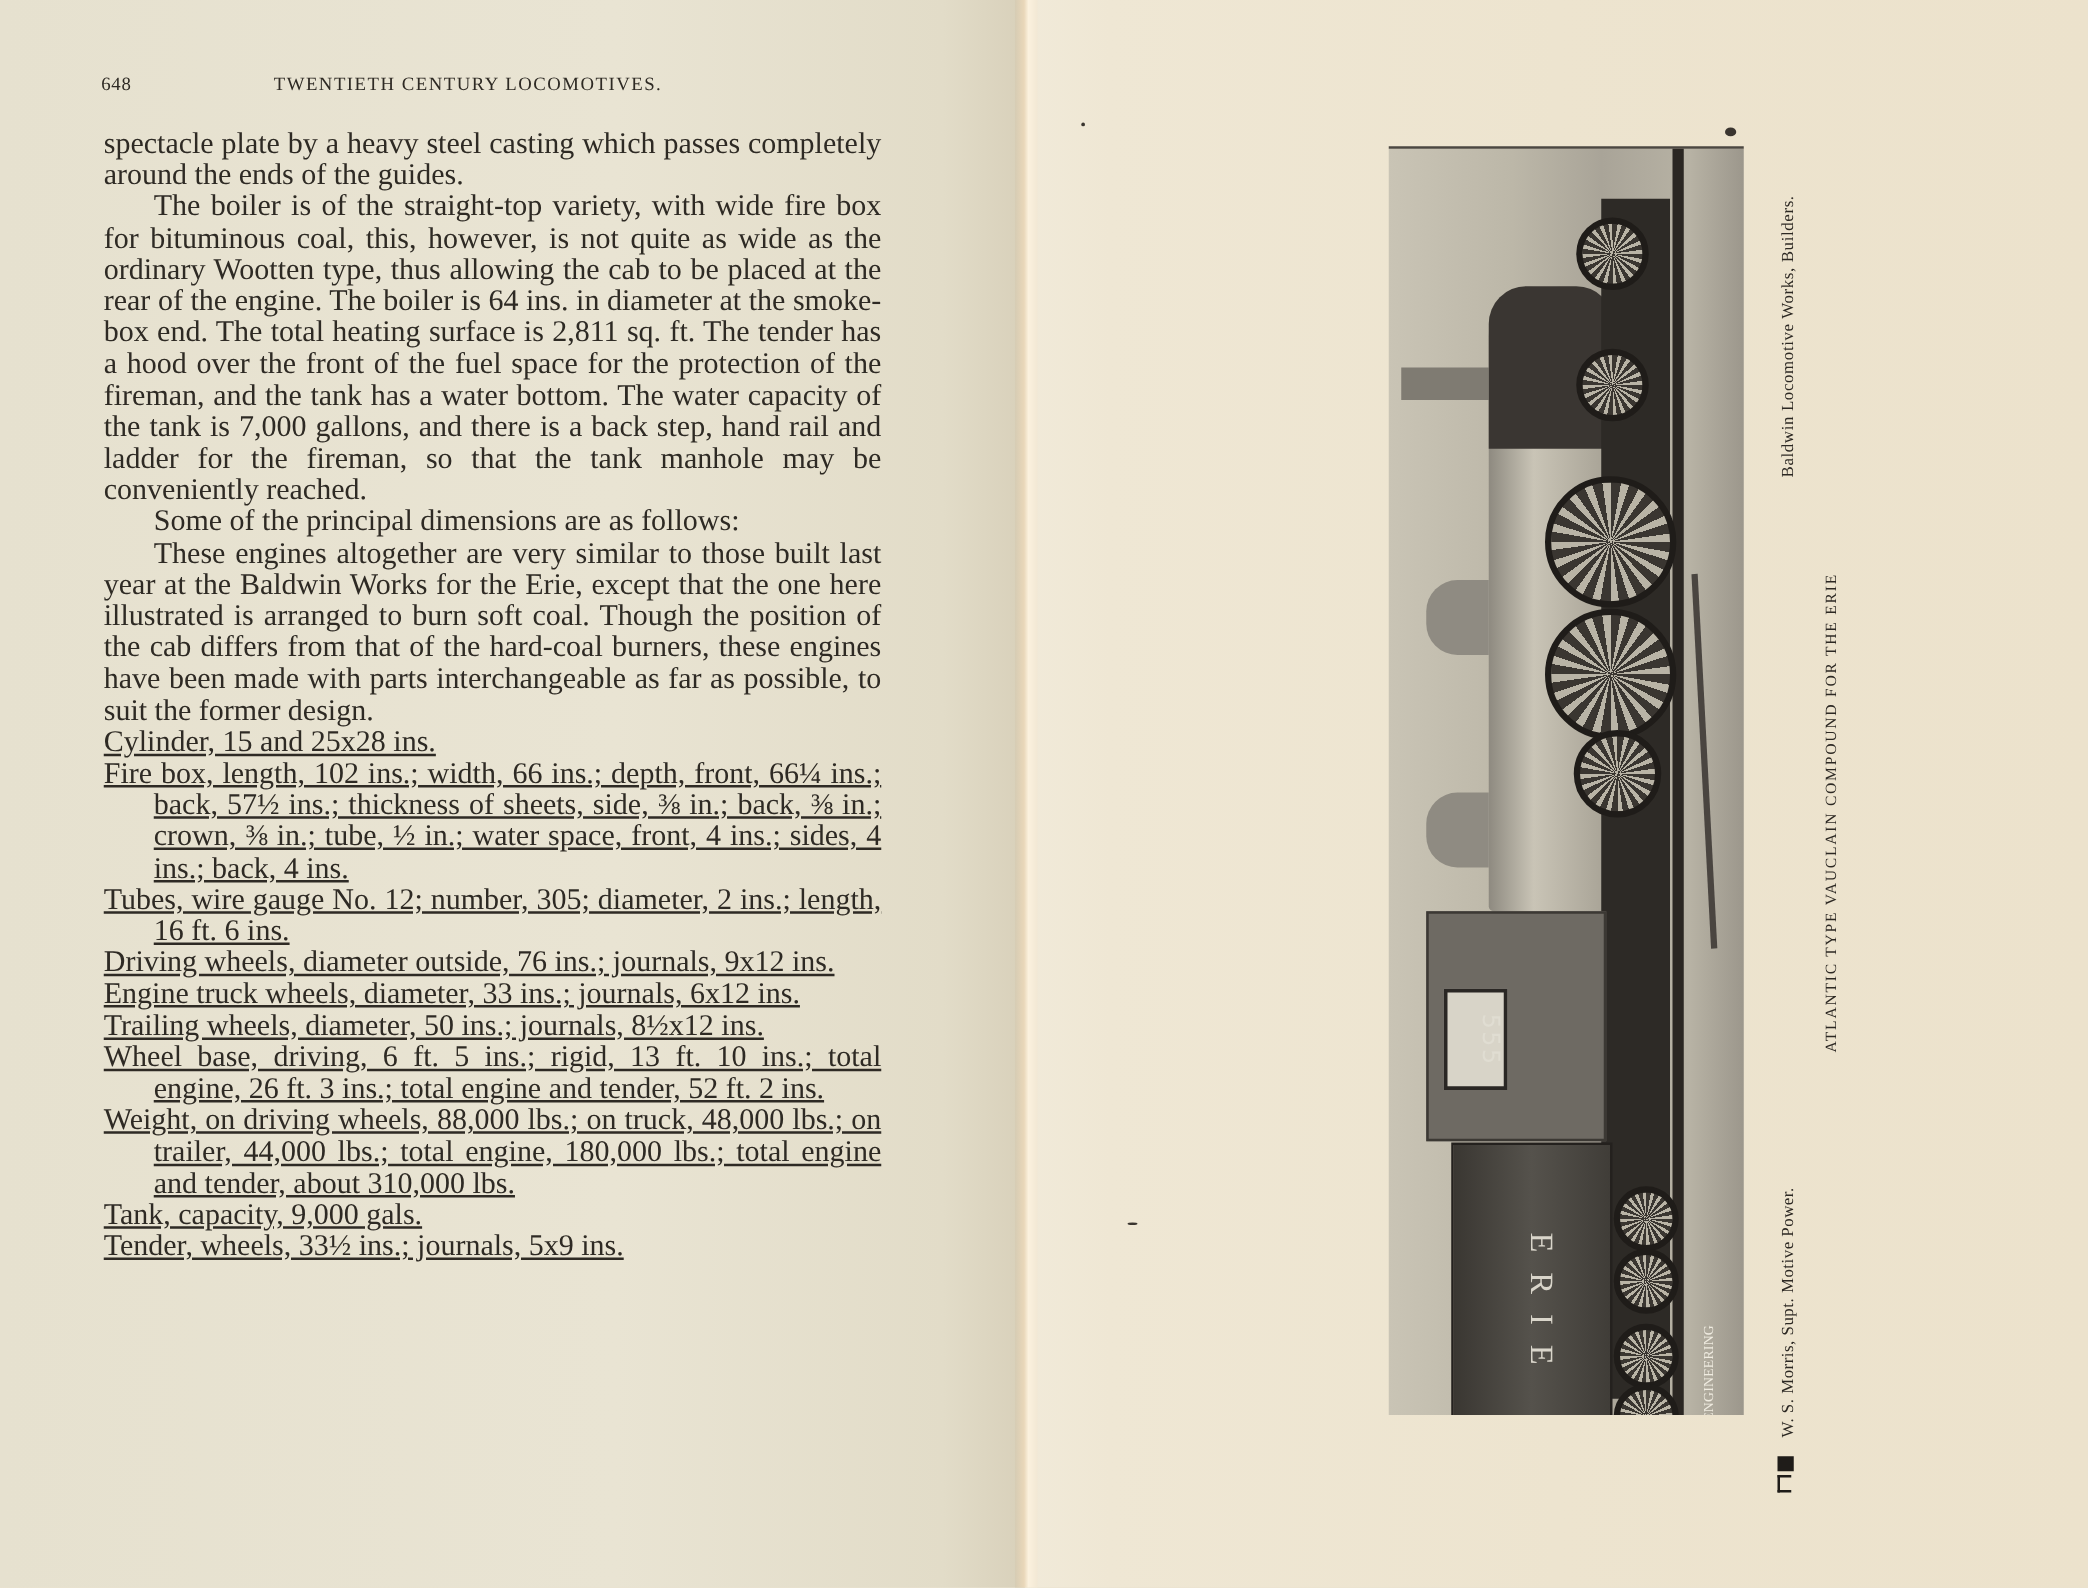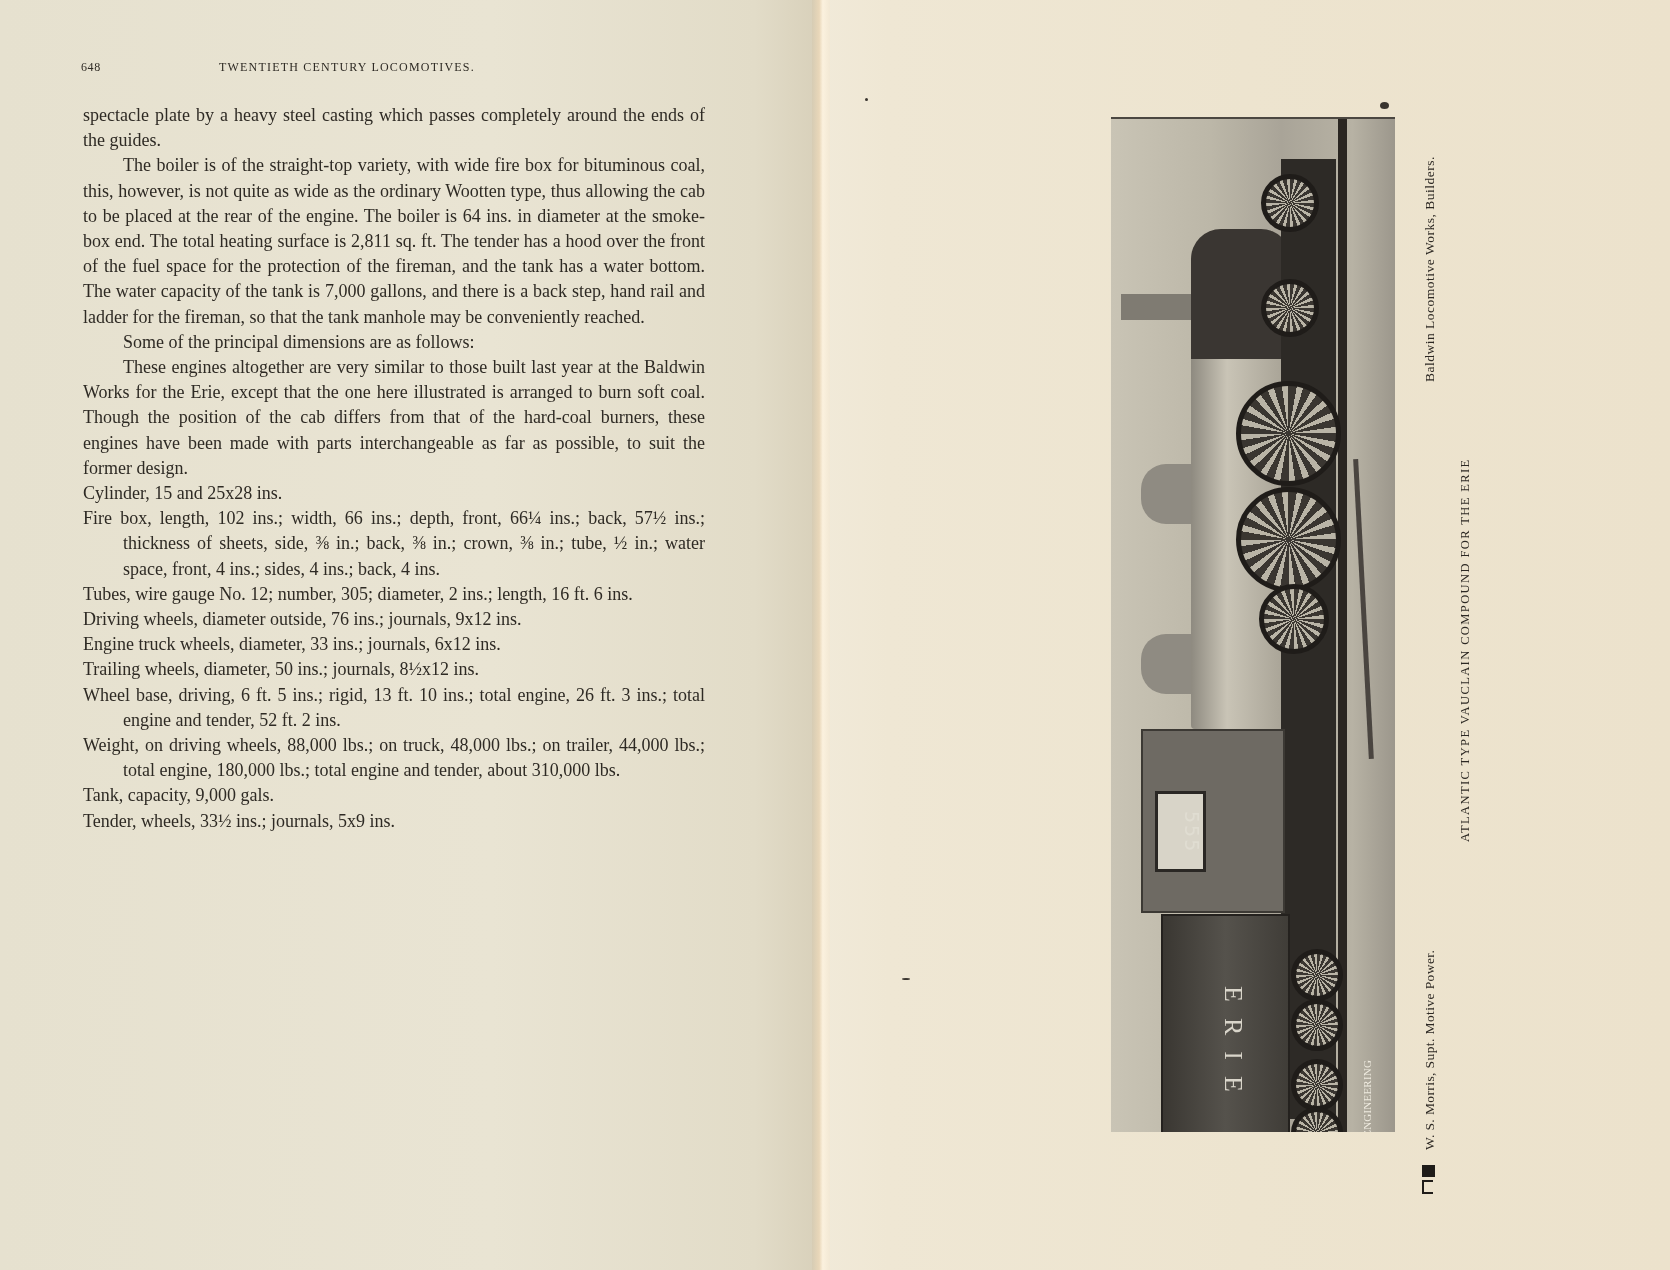--- a/index.html
+++ b/index.html
@@ -18,33 +18,33 @@
   .page-right {
     position: absolute; left: 820px; top: 0; width: 850px; height: 1270px;
     background: linear-gradient(90deg, #f1ead9 0%, #efe7d4 8%, #ede4cf 50%, #ece2cc 100%);
   }
   .gutter {
     position: absolute; left: 812px; top: 0; width: 18px; height: 1270px;
     background: linear-gradient(90deg, #d6ccb4 0%, #e9d7b9 40%, #fbf1de 60%, #f2e8d4 100%);
   }
   .running-head {
     position: absolute; left: 81px; top: 60px; width: 630px; height: 24px;
-    font-size: 12px; letter-spacing: 0.6px;
+    font-size: 15px; letter-spacing: 0.6px;
   }
   .folio { position: absolute; left: 0; top: 0; }
   .head-title {
     position: absolute; left: 138px; top: 0; font-weight: normal; letter-spacing: 1.2px;
   }
   .text-block {
     position: absolute; left: 83px; top: 103px; width: 622px;
-    font-size: 18px; line-height: 25.2px;
+    font-size: 24px; line-height: 25.2px;
   }
   .text-block p { margin: 0; text-align: justify; text-align-last: left; }
   .indent { text-indent: 40px; }
-  .dim { margin: 0; padding-left: 40px; text-indent: -40px; text-align: justify; }
+  .dim { margin: 0; padding-left: 40px; text-indent: -40px; text-align: justify; text-decoration: underline; }
   
   .plate {
     position: absolute; left: 1111px; top: 117px; width: 284px; height: 1013px;
     background: linear-gradient(90deg, #c9c4b5 0%, #bcb7a8 35%, #a9a498 60%, #b7b2a4 85%, #9c978c 100%);
     border-top: 2px solid #4b4741;
     overflow: hidden;
   }
   .rail {
     position: absolute; left: 227px; top: -10px; width: 9px; height: 1040px;
     background: #2a2622;

